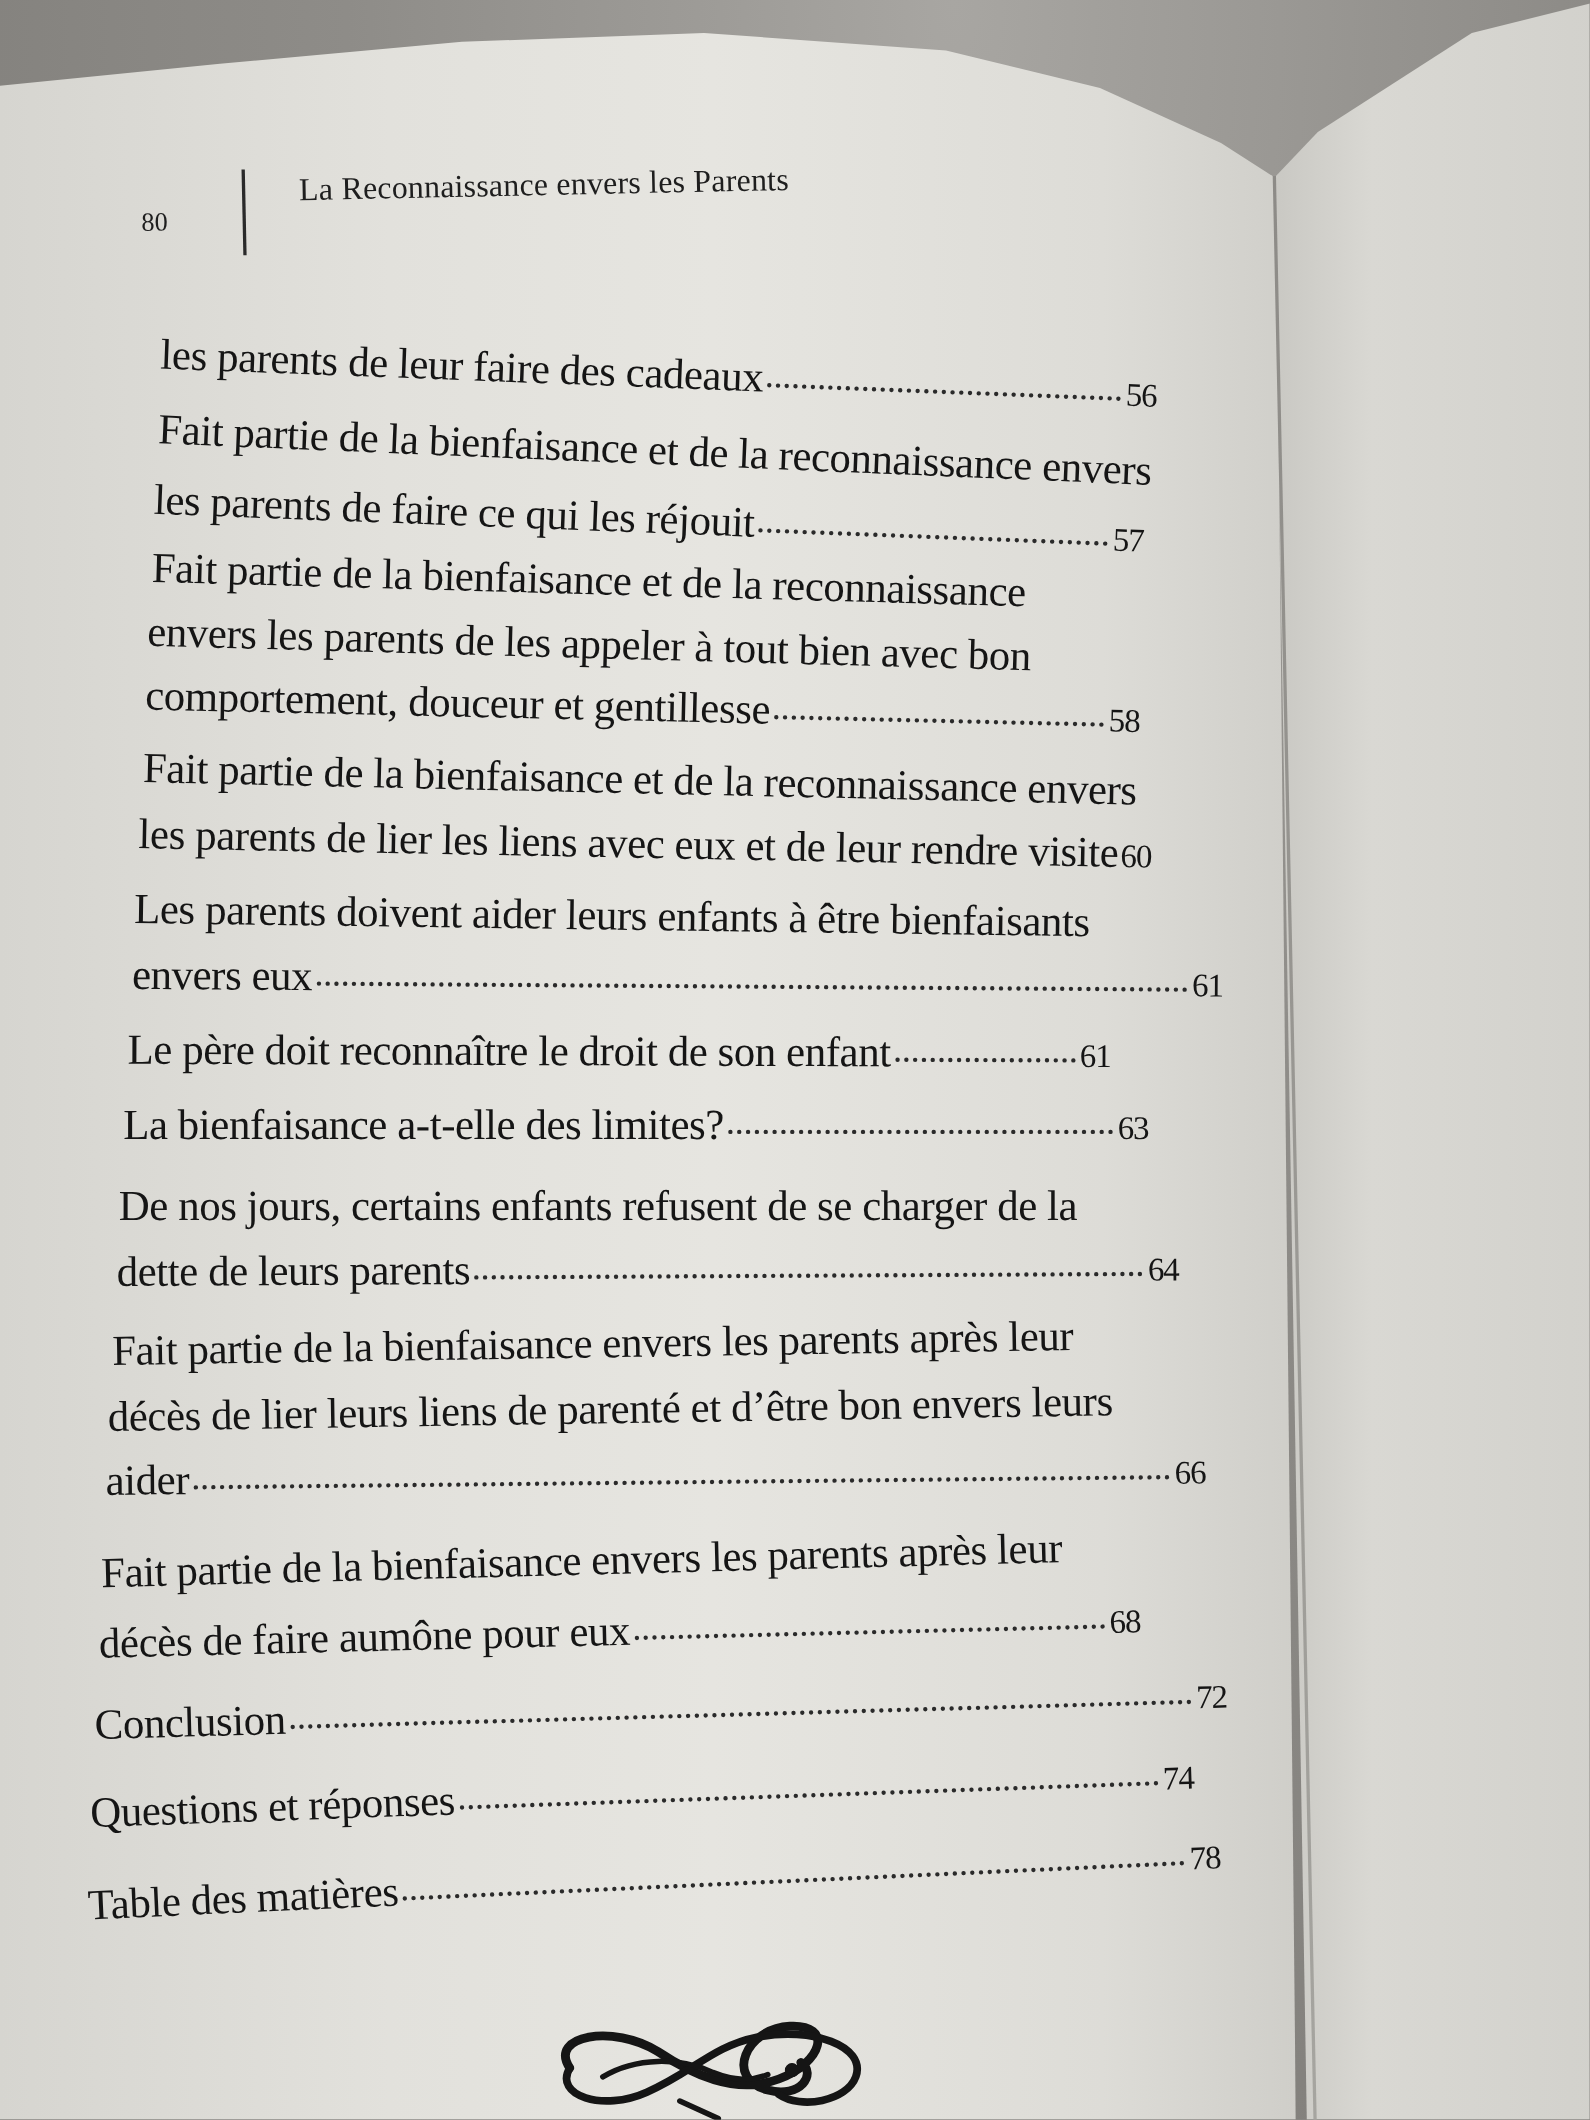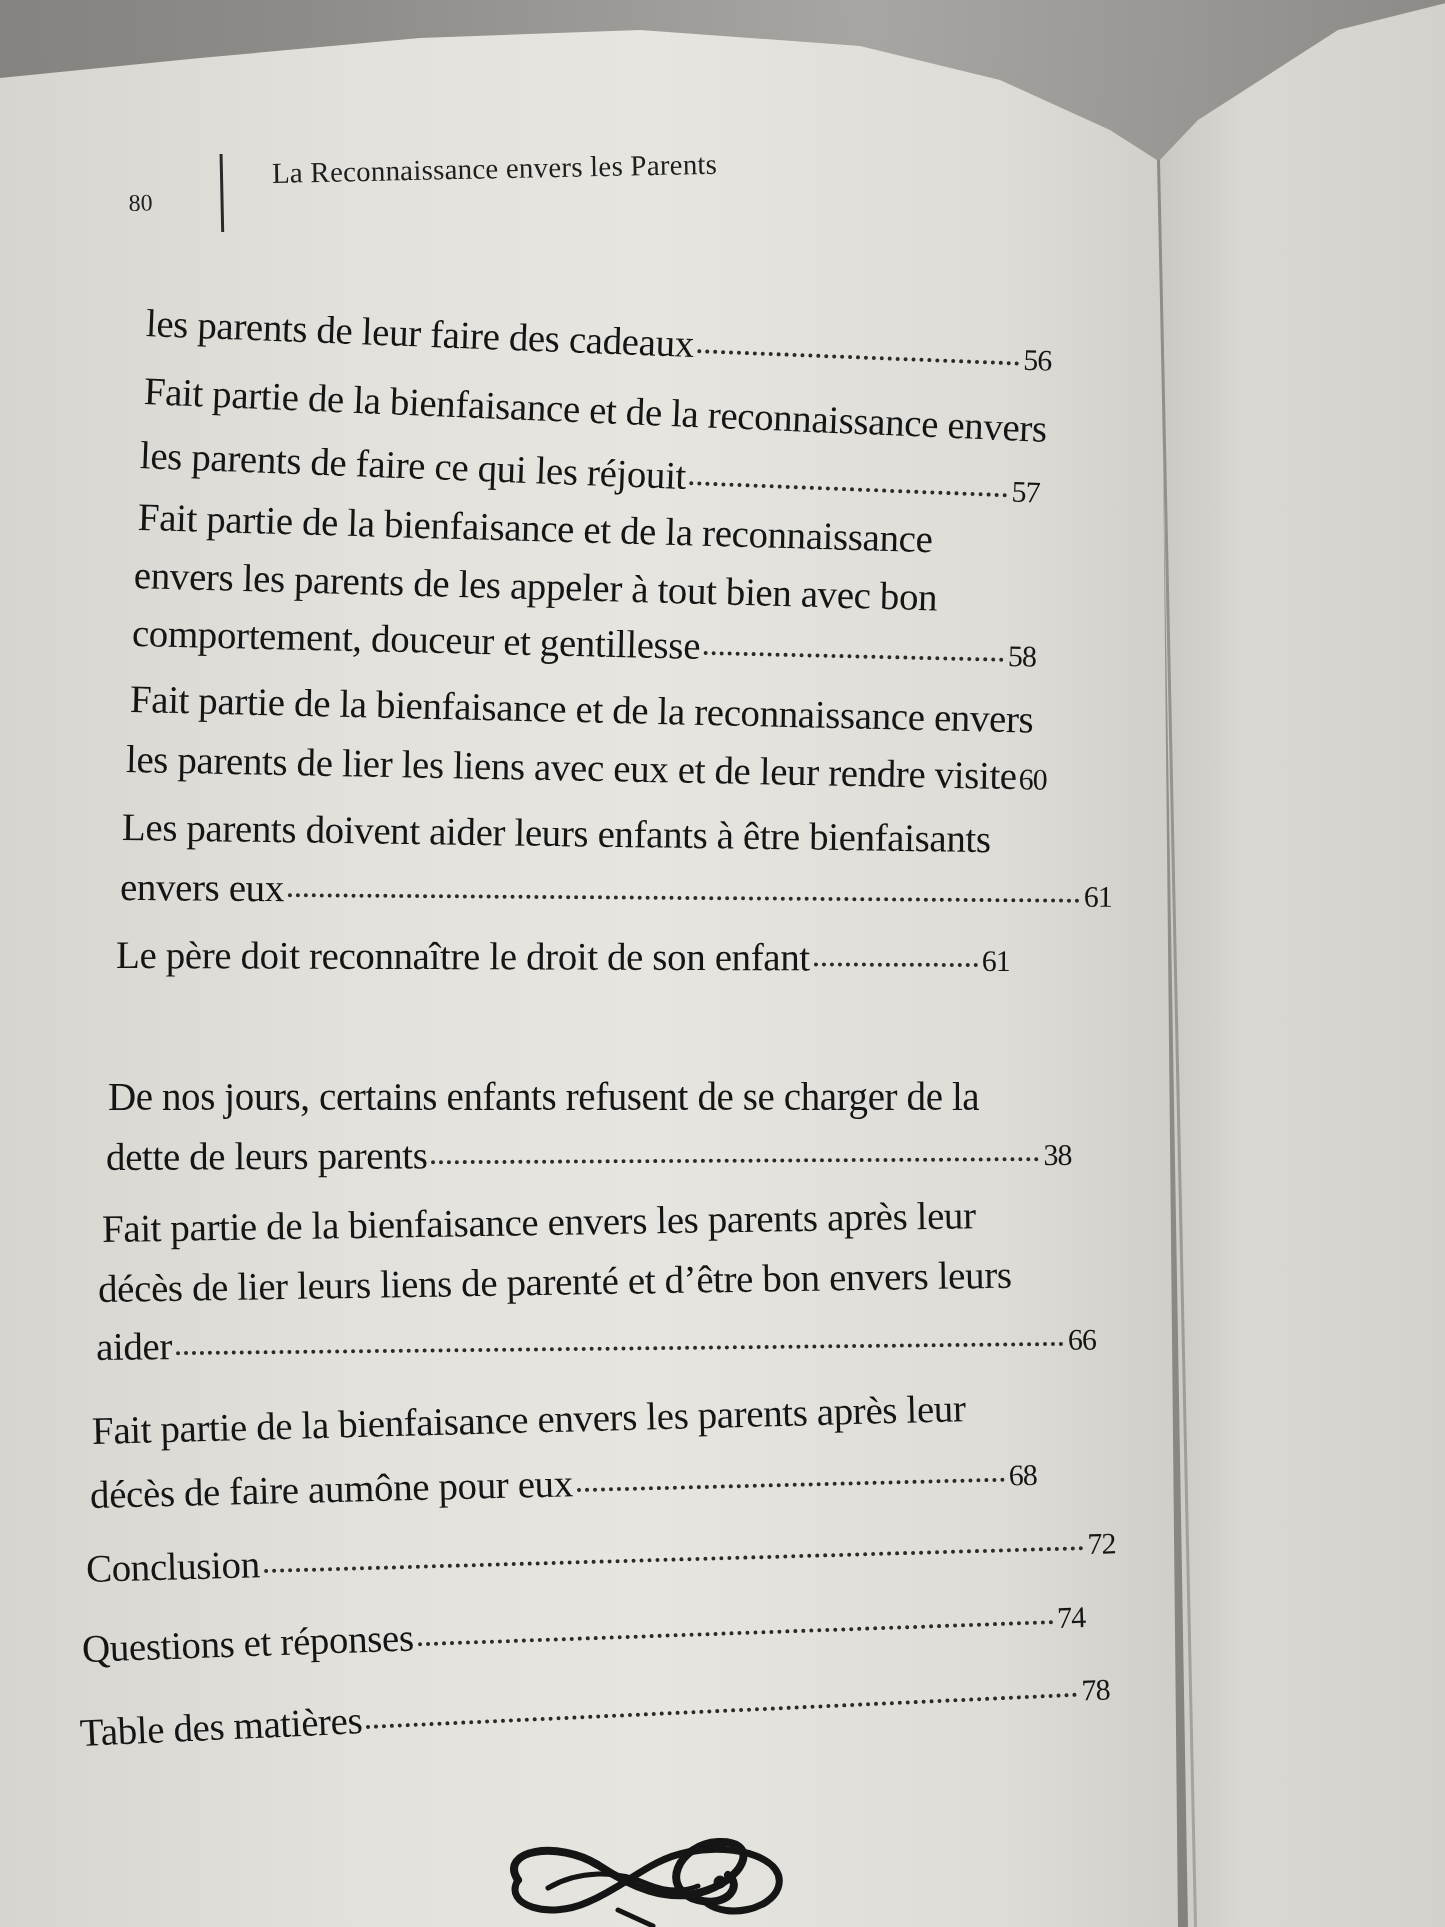--- a/index.html
+++ b/index.html
@@ -111,26 +111,29 @@
     <span class="txt">Les parents doivent aider leurs enfants à être bienfaisants</span>
   </div>
   <div class="toc-line" style="left:120px;top:864px;transform:rotate(0.4deg);">
     <span class="txt">envers eux</span><span class="leader" style="width:792px"></span><span class="pg">61</span>
   </div>
 
   <div class="toc-line" style="left:116px;top:932px;transform:rotate(0.2deg);">
     <span class="txt">Le père doit reconnaître le droit de son enfant</span><span class="leader" style="width:164px"></span><span class="pg">61</span>
   </div>
 
+  <div class="toc-line" style="left:112px;top:1000px;transform:rotate(0deg);">
+    <span class="txt">La bienfaisance a-t-elle des limites?</span><span class="leader" style="width:350px"></span><span class="pg">63</span>
+  </div>
 
   <div class="toc-line" style="left:108px;top:1074px;transform:rotate(0deg);">
     <span class="txt">De nos jours, certains enfants refusent de se charger de la</span>
   </div>
   <div class="toc-line" style="left:106px;top:1134px;transform:rotate(-0.3deg);">
-    <span class="txt">dette de leurs parents</span><span class="leader" style="width:608px"></span><span class="pg">38</span>
+    <span class="txt">dette de leurs parents</span><span class="leader" style="width:608px"></span><span class="pg">64</span>
   </div>
 
   <div class="toc-line" style="left:102px;top:1206px;transform:rotate(-0.9deg);">
     <span class="txt">Fait partie de la bienfaisance envers les parents après leur</span>
   </div>
   <div class="toc-line" style="left:98px;top:1266px;transform:rotate(-0.9deg);">
     <span class="txt">décès de lier leurs liens de parenté et  d’être bon envers leurs</span>
   </div>
   <div class="toc-line" style="left:96px;top:1324px;transform:rotate(-0.6deg);">
     <span class="txt">aider</span><span class="leader" style="width:888px"></span><span class="pg">66</span>

